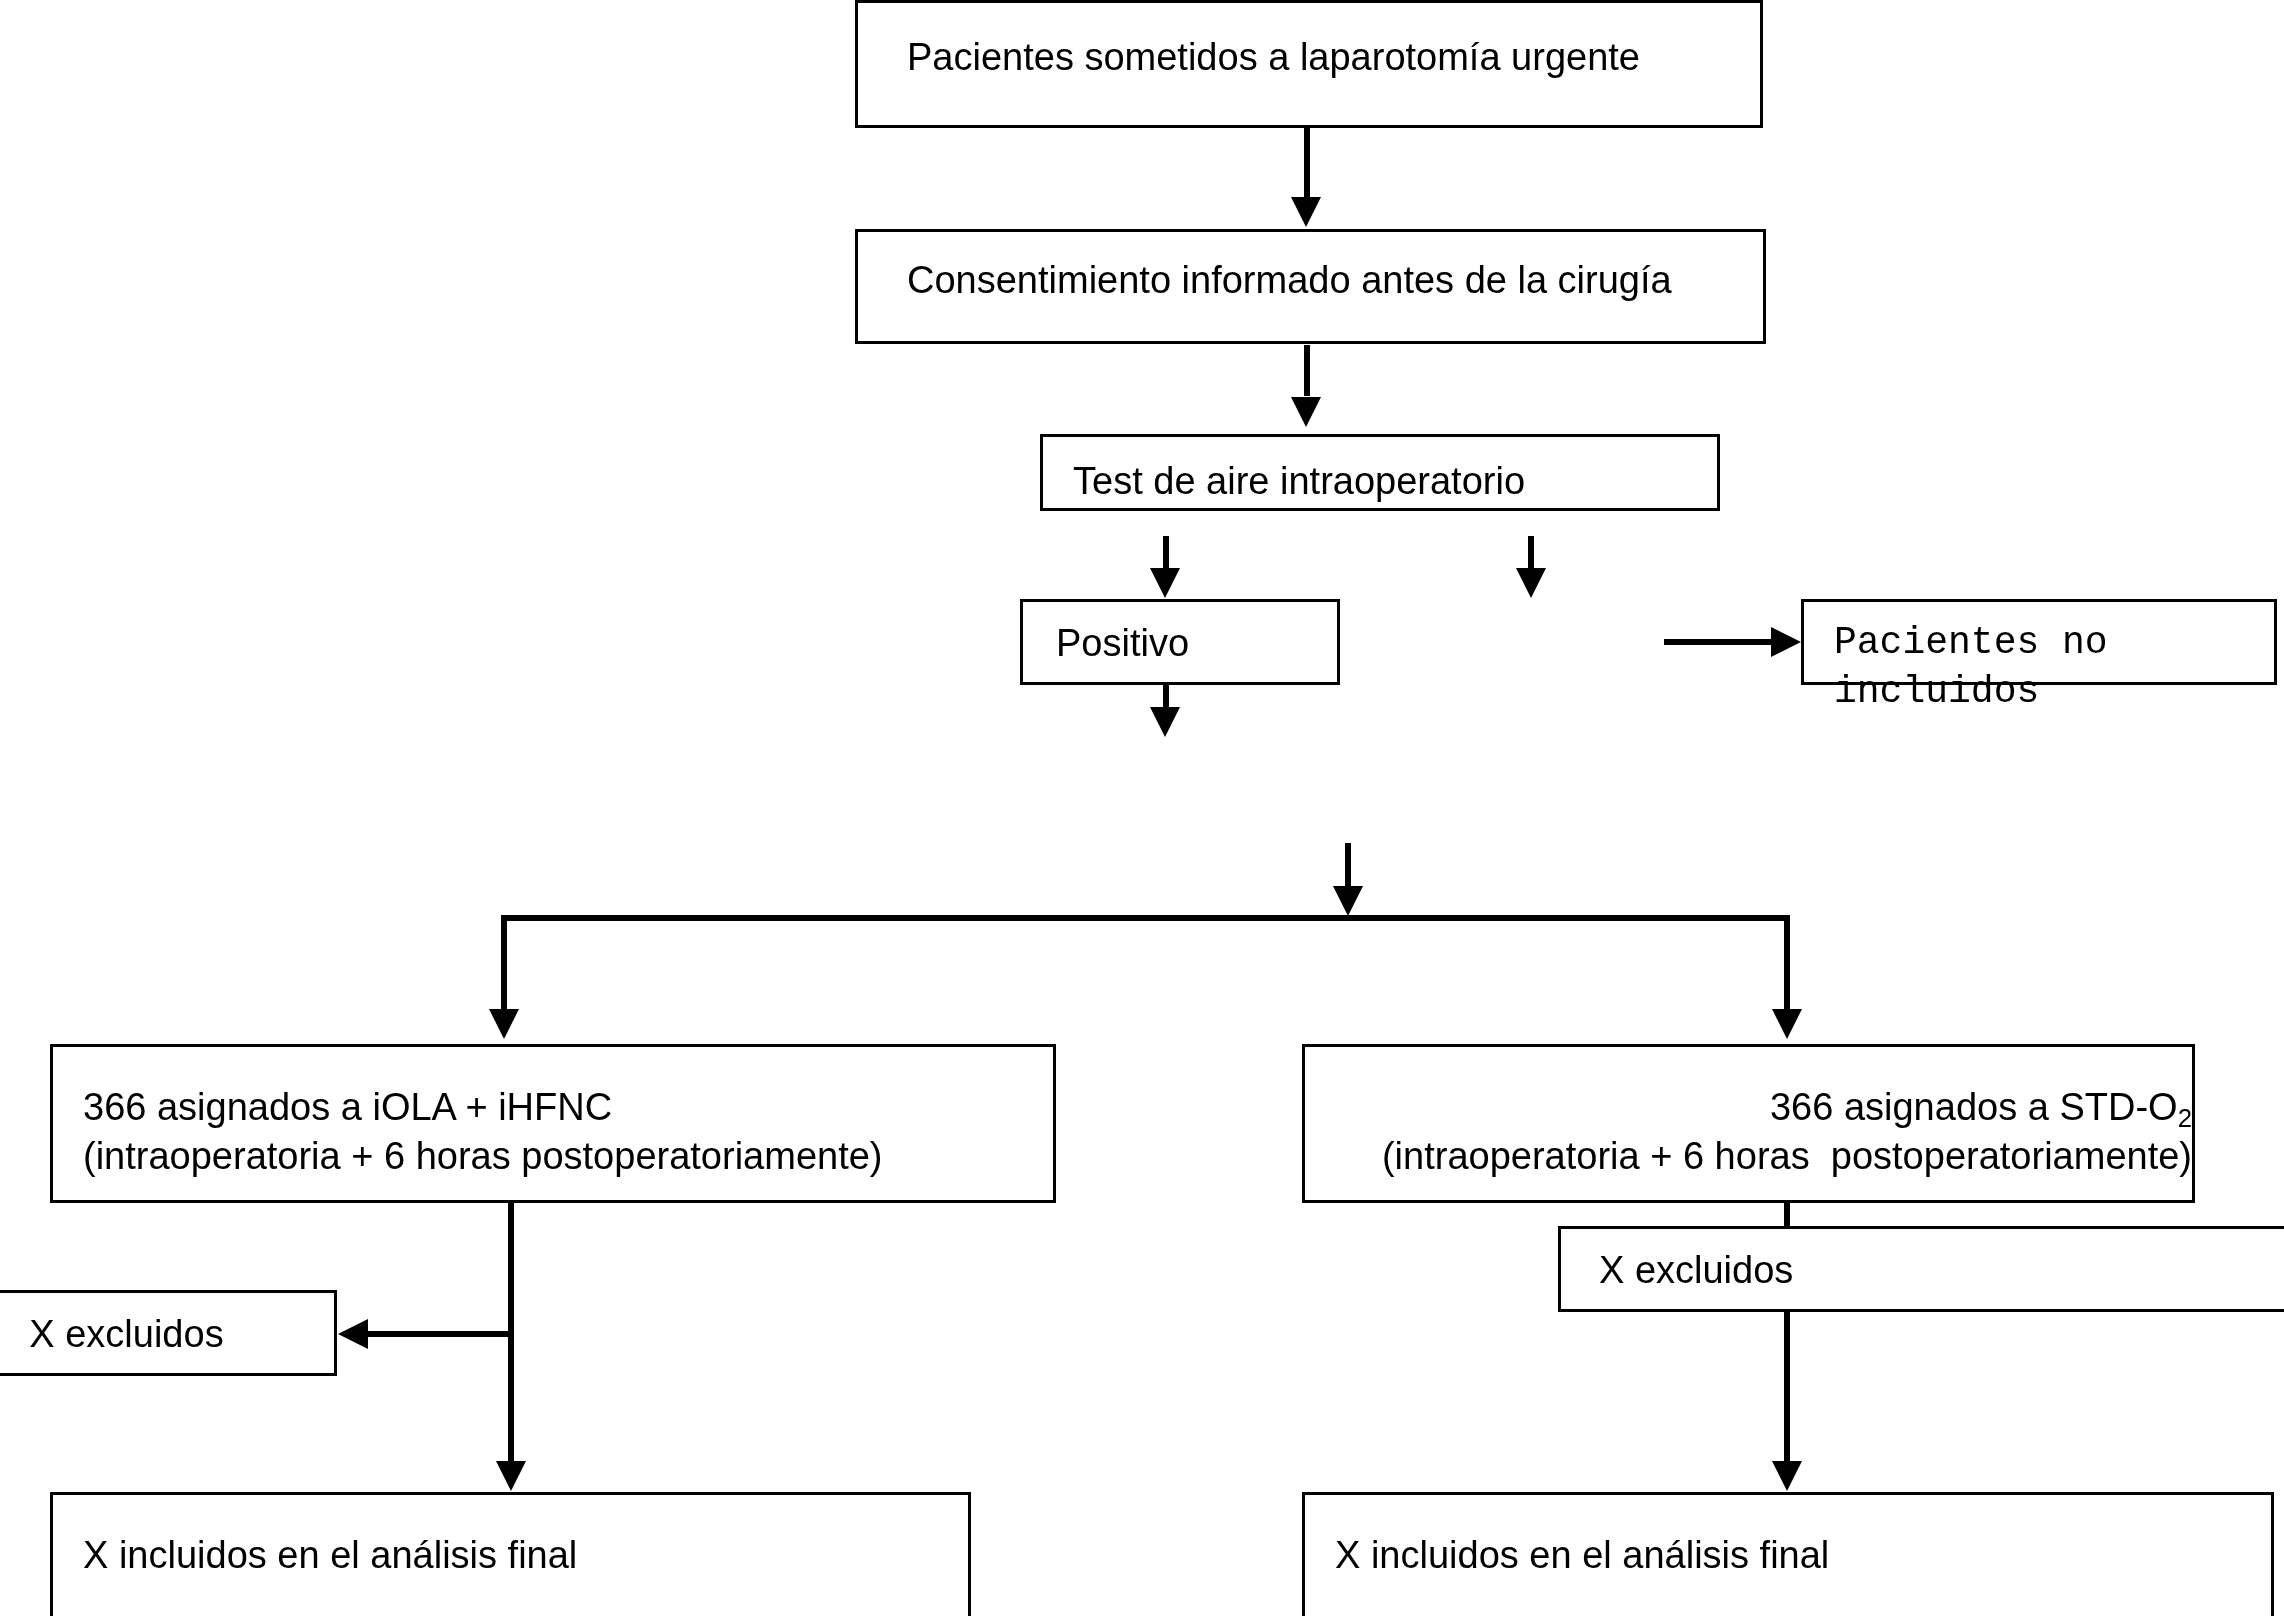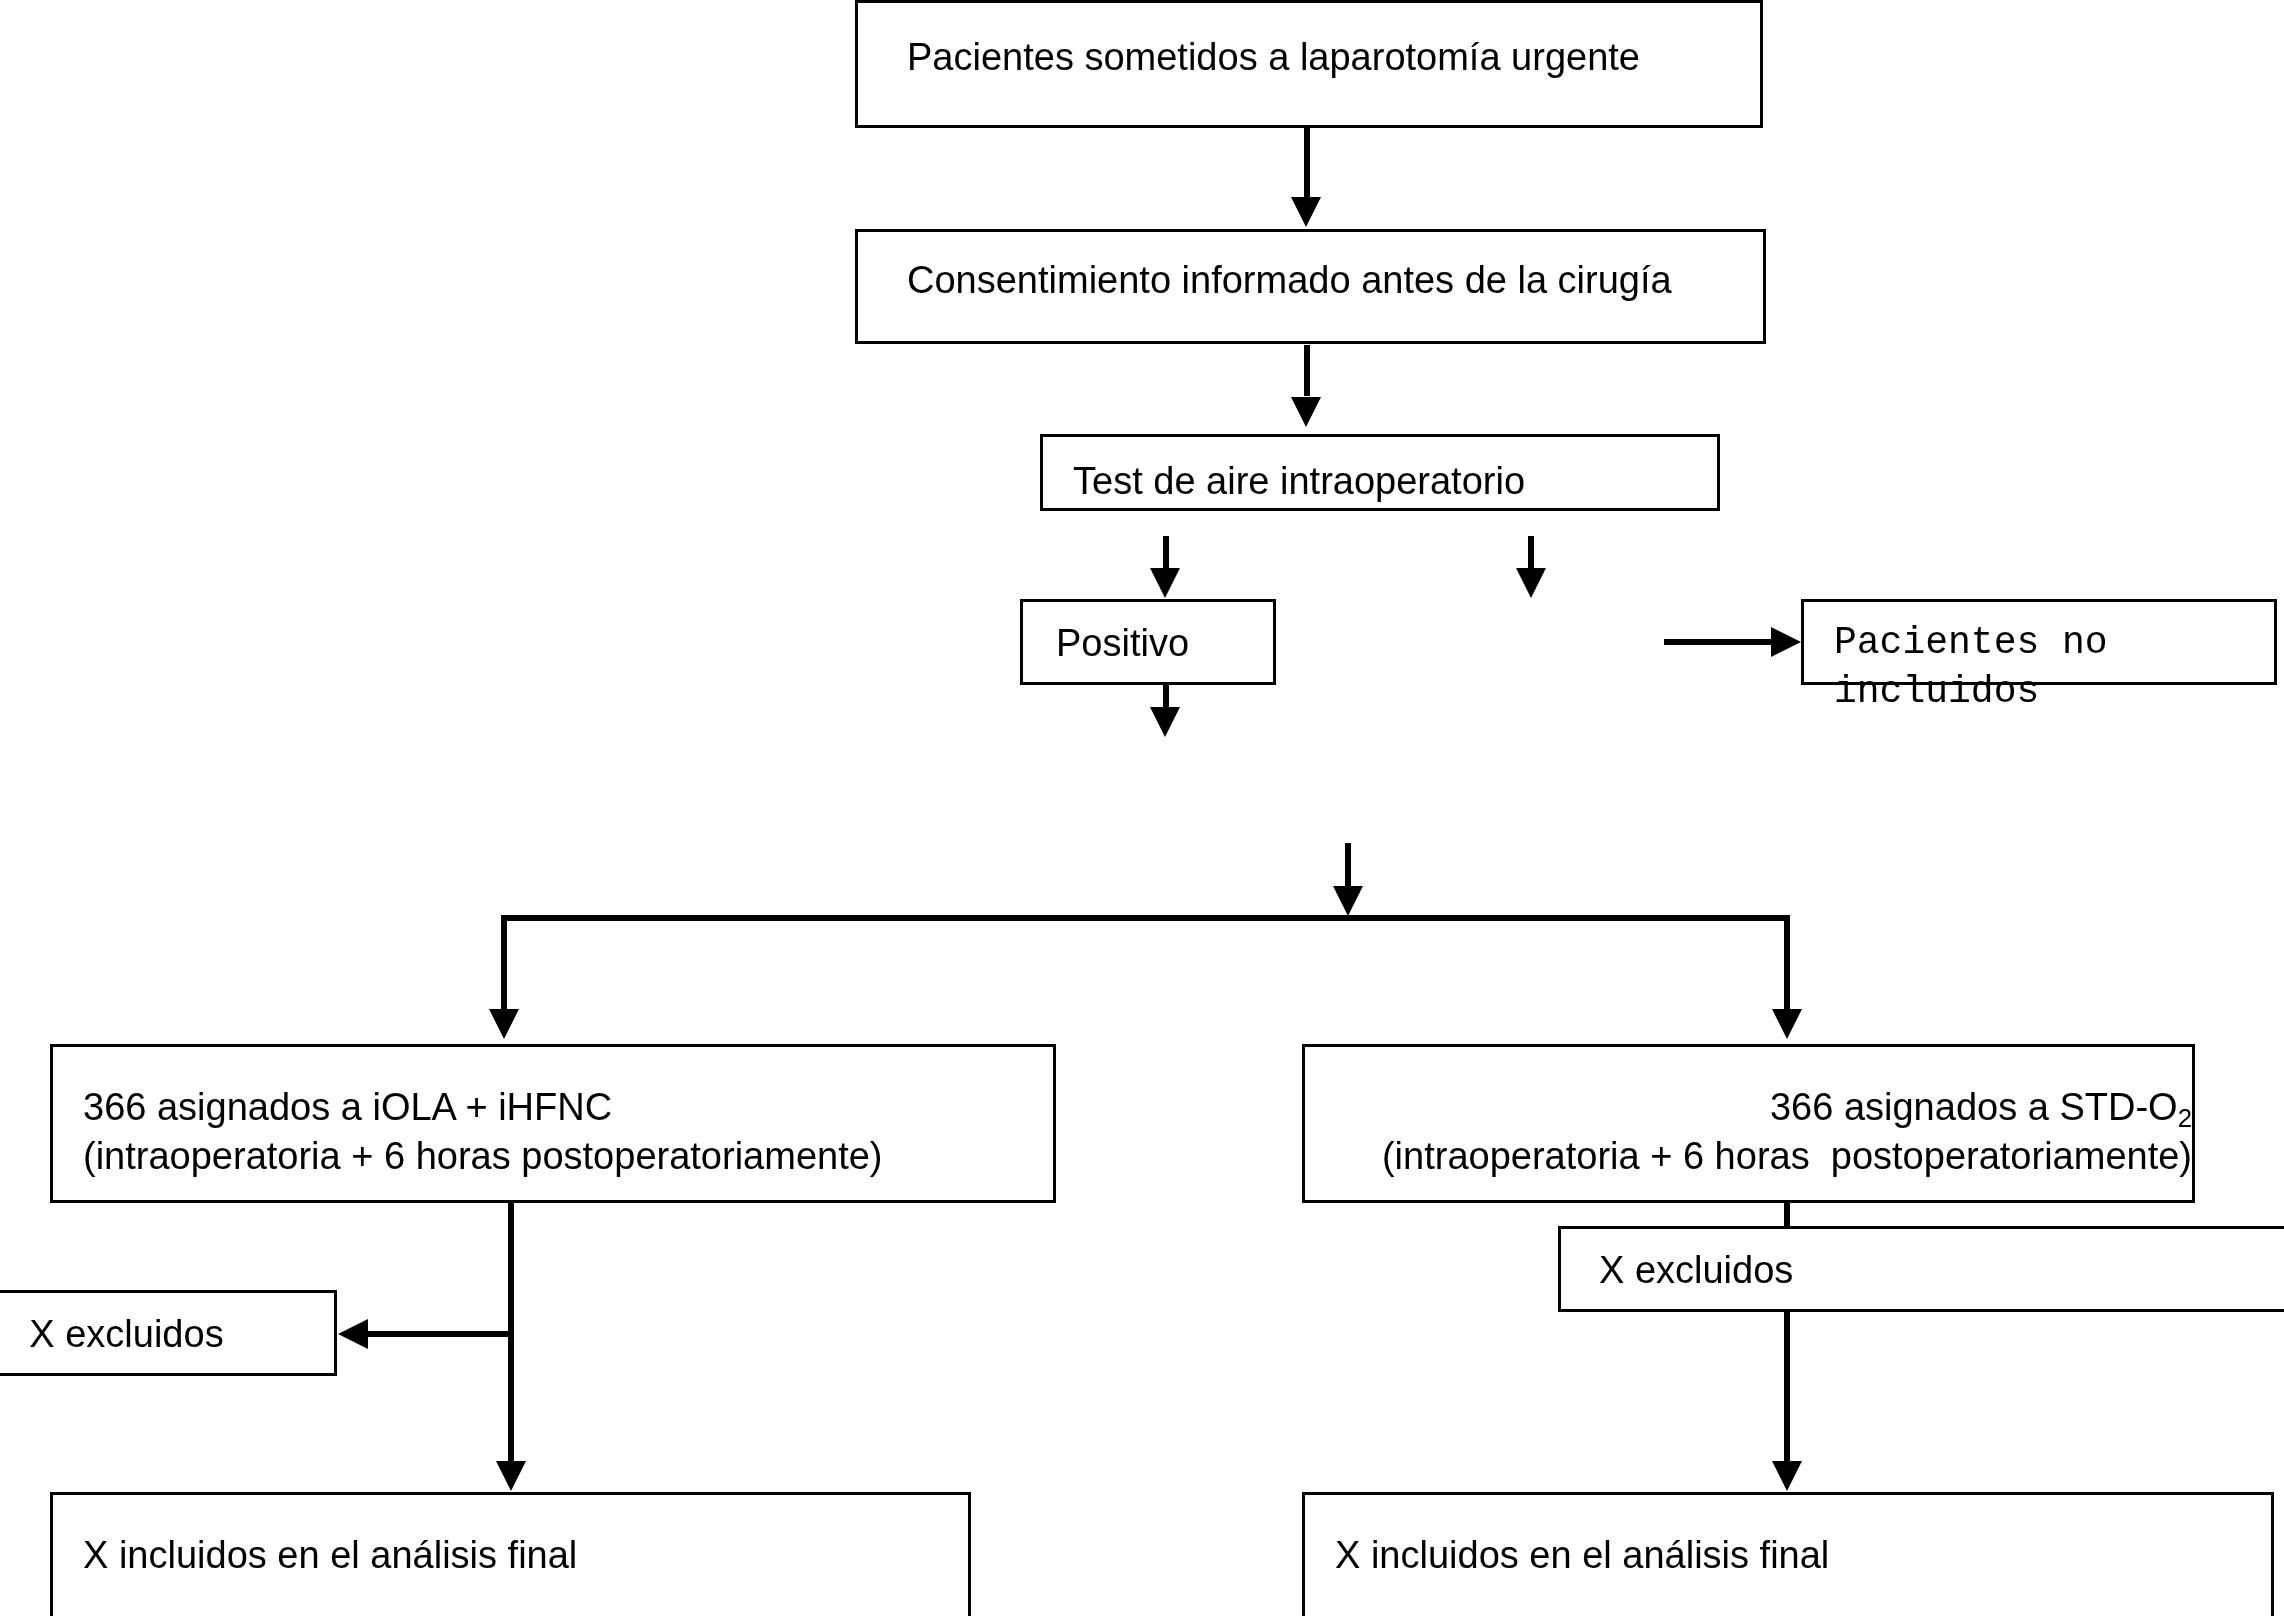--- a/index.html
+++ b/index.html
@@ -40,21 +40,21 @@
   
   #n-laparotomia { left: 855px; top: 0px;    width: 908px; height: 128px; }
   #n-laparotomia .txt { padding: 30px 0 0 49px; }
 
   #n-consentimiento { left: 855px; top: 229px; width: 911px; height: 115px; }
   #n-consentimiento .txt { padding: 23.5px 0 0 49px; }
 
   #n-testaire { left: 996px; top: 434px; width: 680px; height: 77px; margin-left: 44px; }
   #n-testaire .txt { padding: 20.4px 0 0 30px; }
 
-  #n-positivo { left: 1020px; top: 599px; width: 256px; height: 86px; }
+  #n-positivo { left: 1020px; top: 599px; width: 320px; height: 86px; }
   #n-positivo .txt { padding: 17px 0 0 33px; }
 
   #n-negativo { left: 1427px; top: 599px; width: 236px; height: 86px; }
   #n-negativo .txt { padding: 17px 0 0 25px; }
 
   #n-noincluidos { left: 1801px; top: 599px; width: 476px; height: 86px; }
   #n-noincluidos .txt { padding: 17px 0 0 30px; font-family: Liberation Mono, monospace; }
 
   #n-aleatorizados { left: 1041px; top: 738px; width: 619px; height: 104px; }
   #n-aleatorizados .txt { padding: 19px 0 0 30px; }

